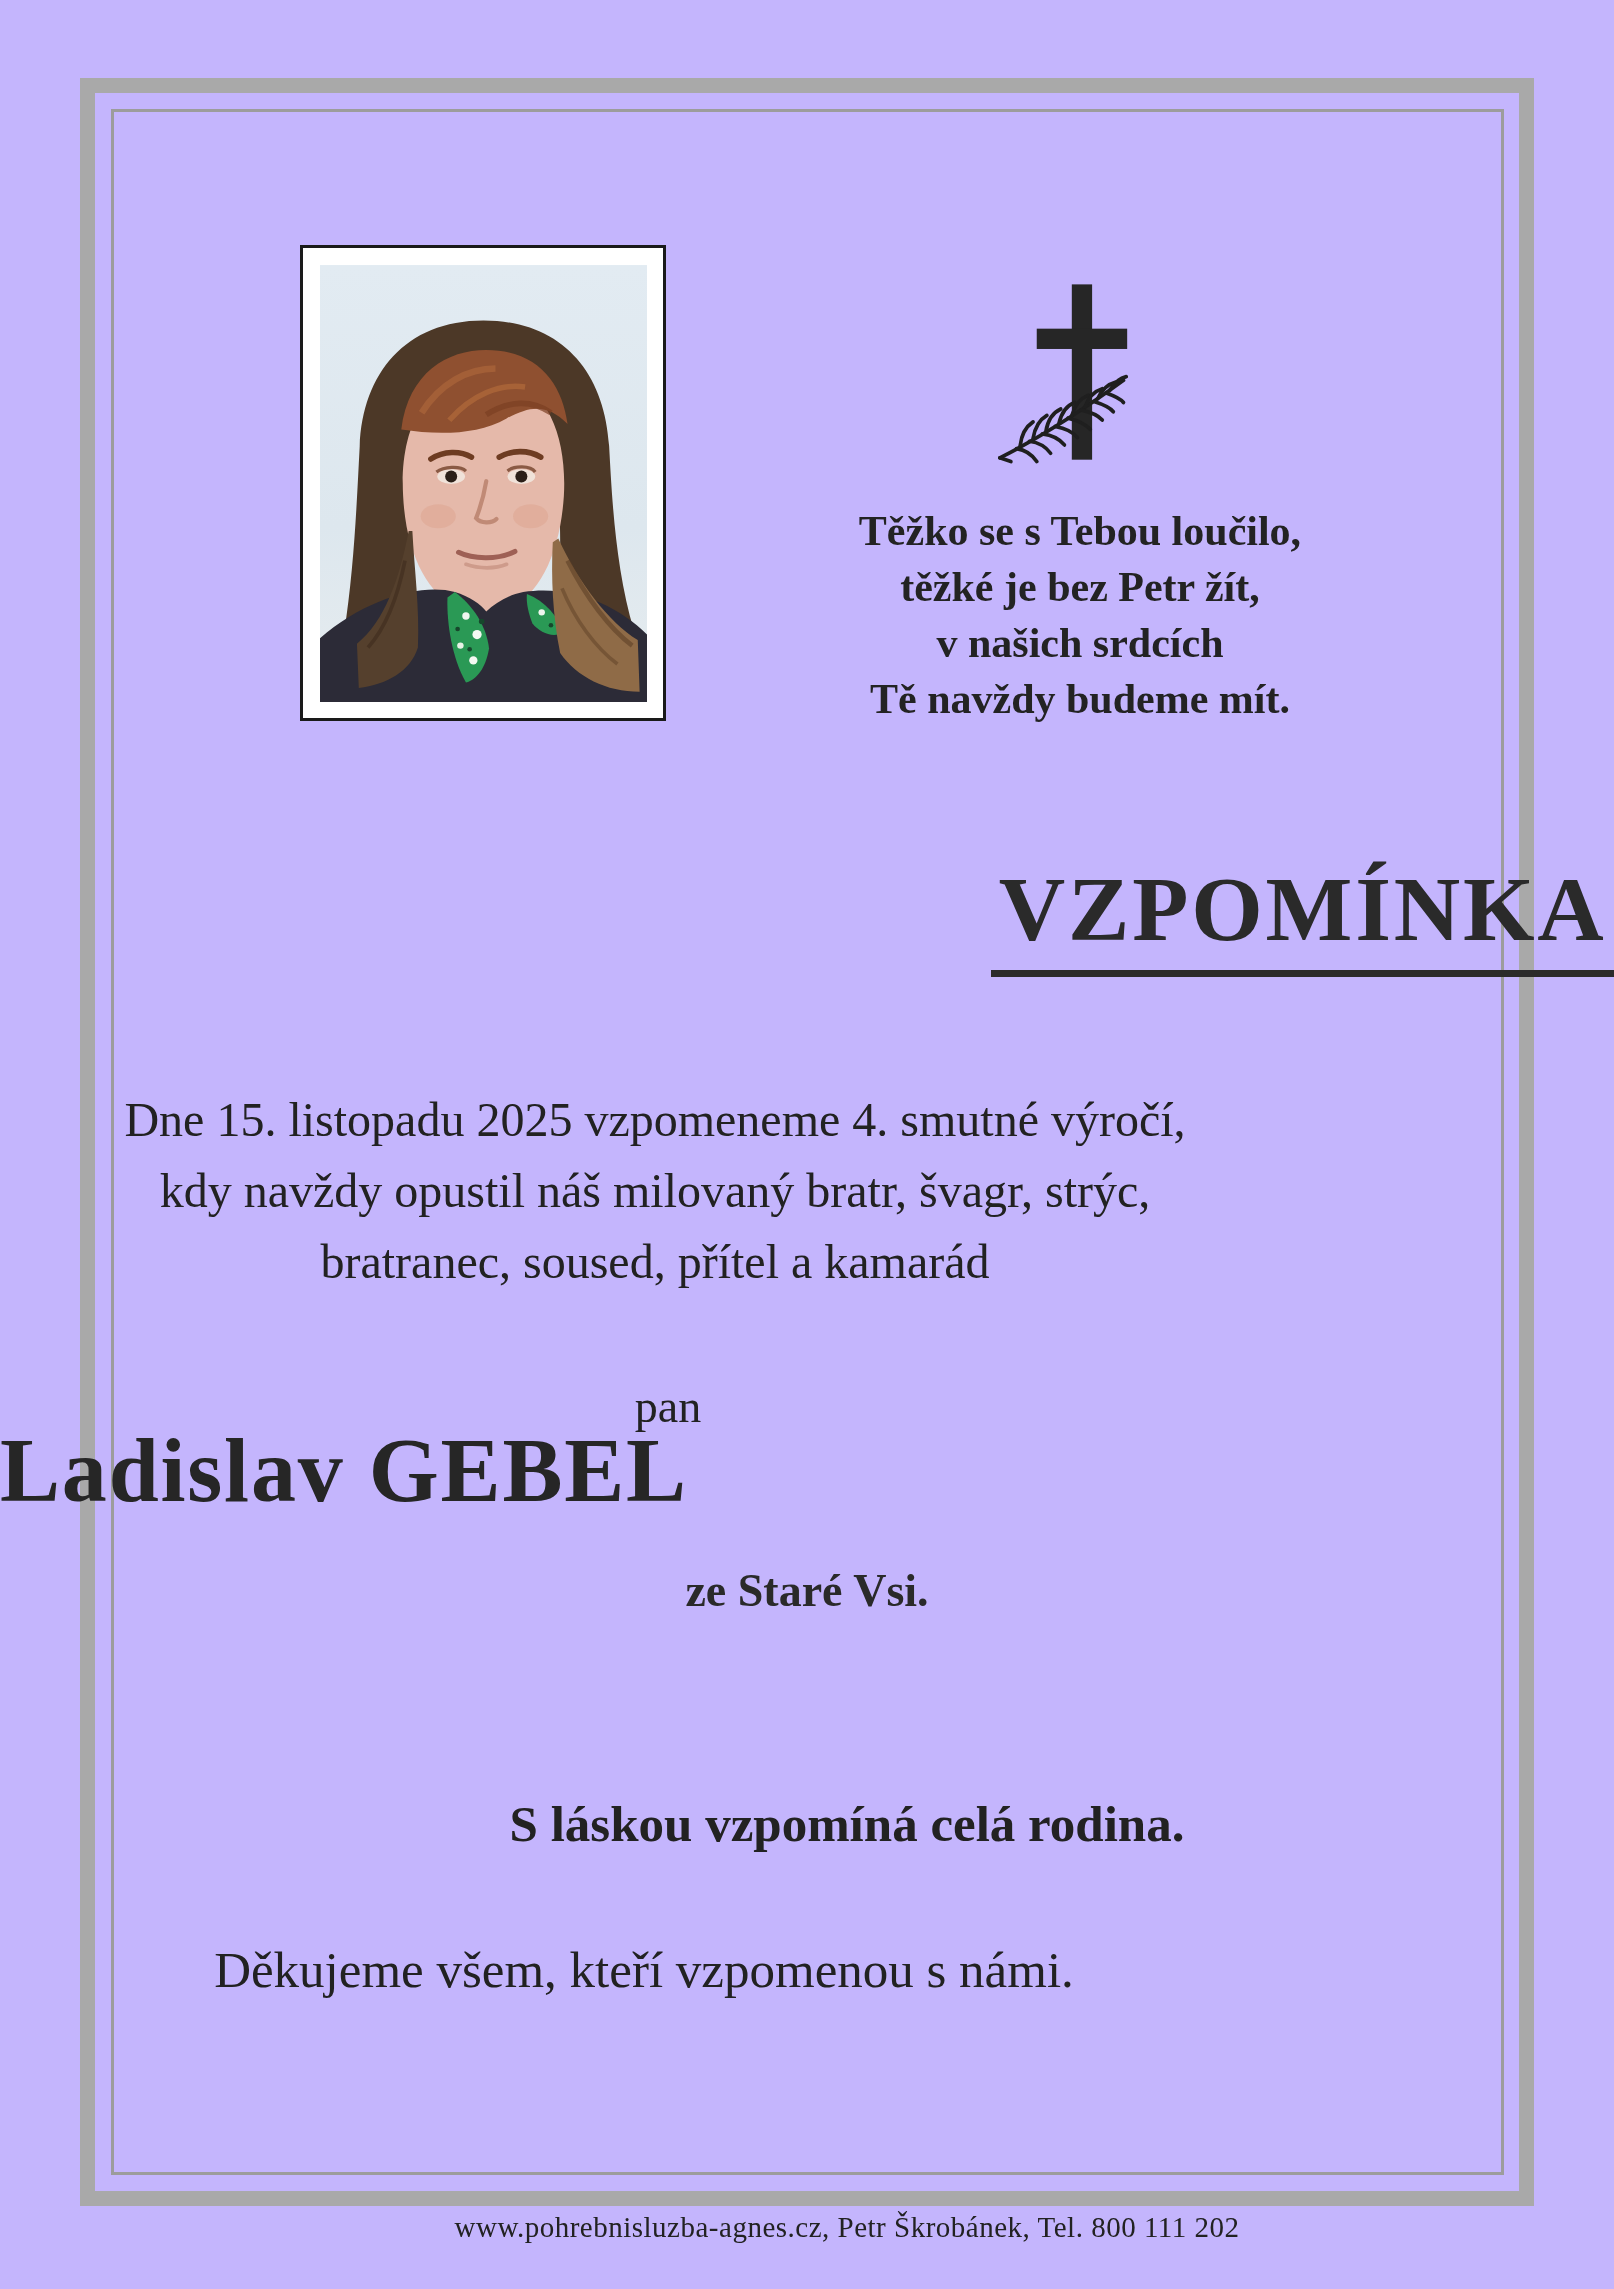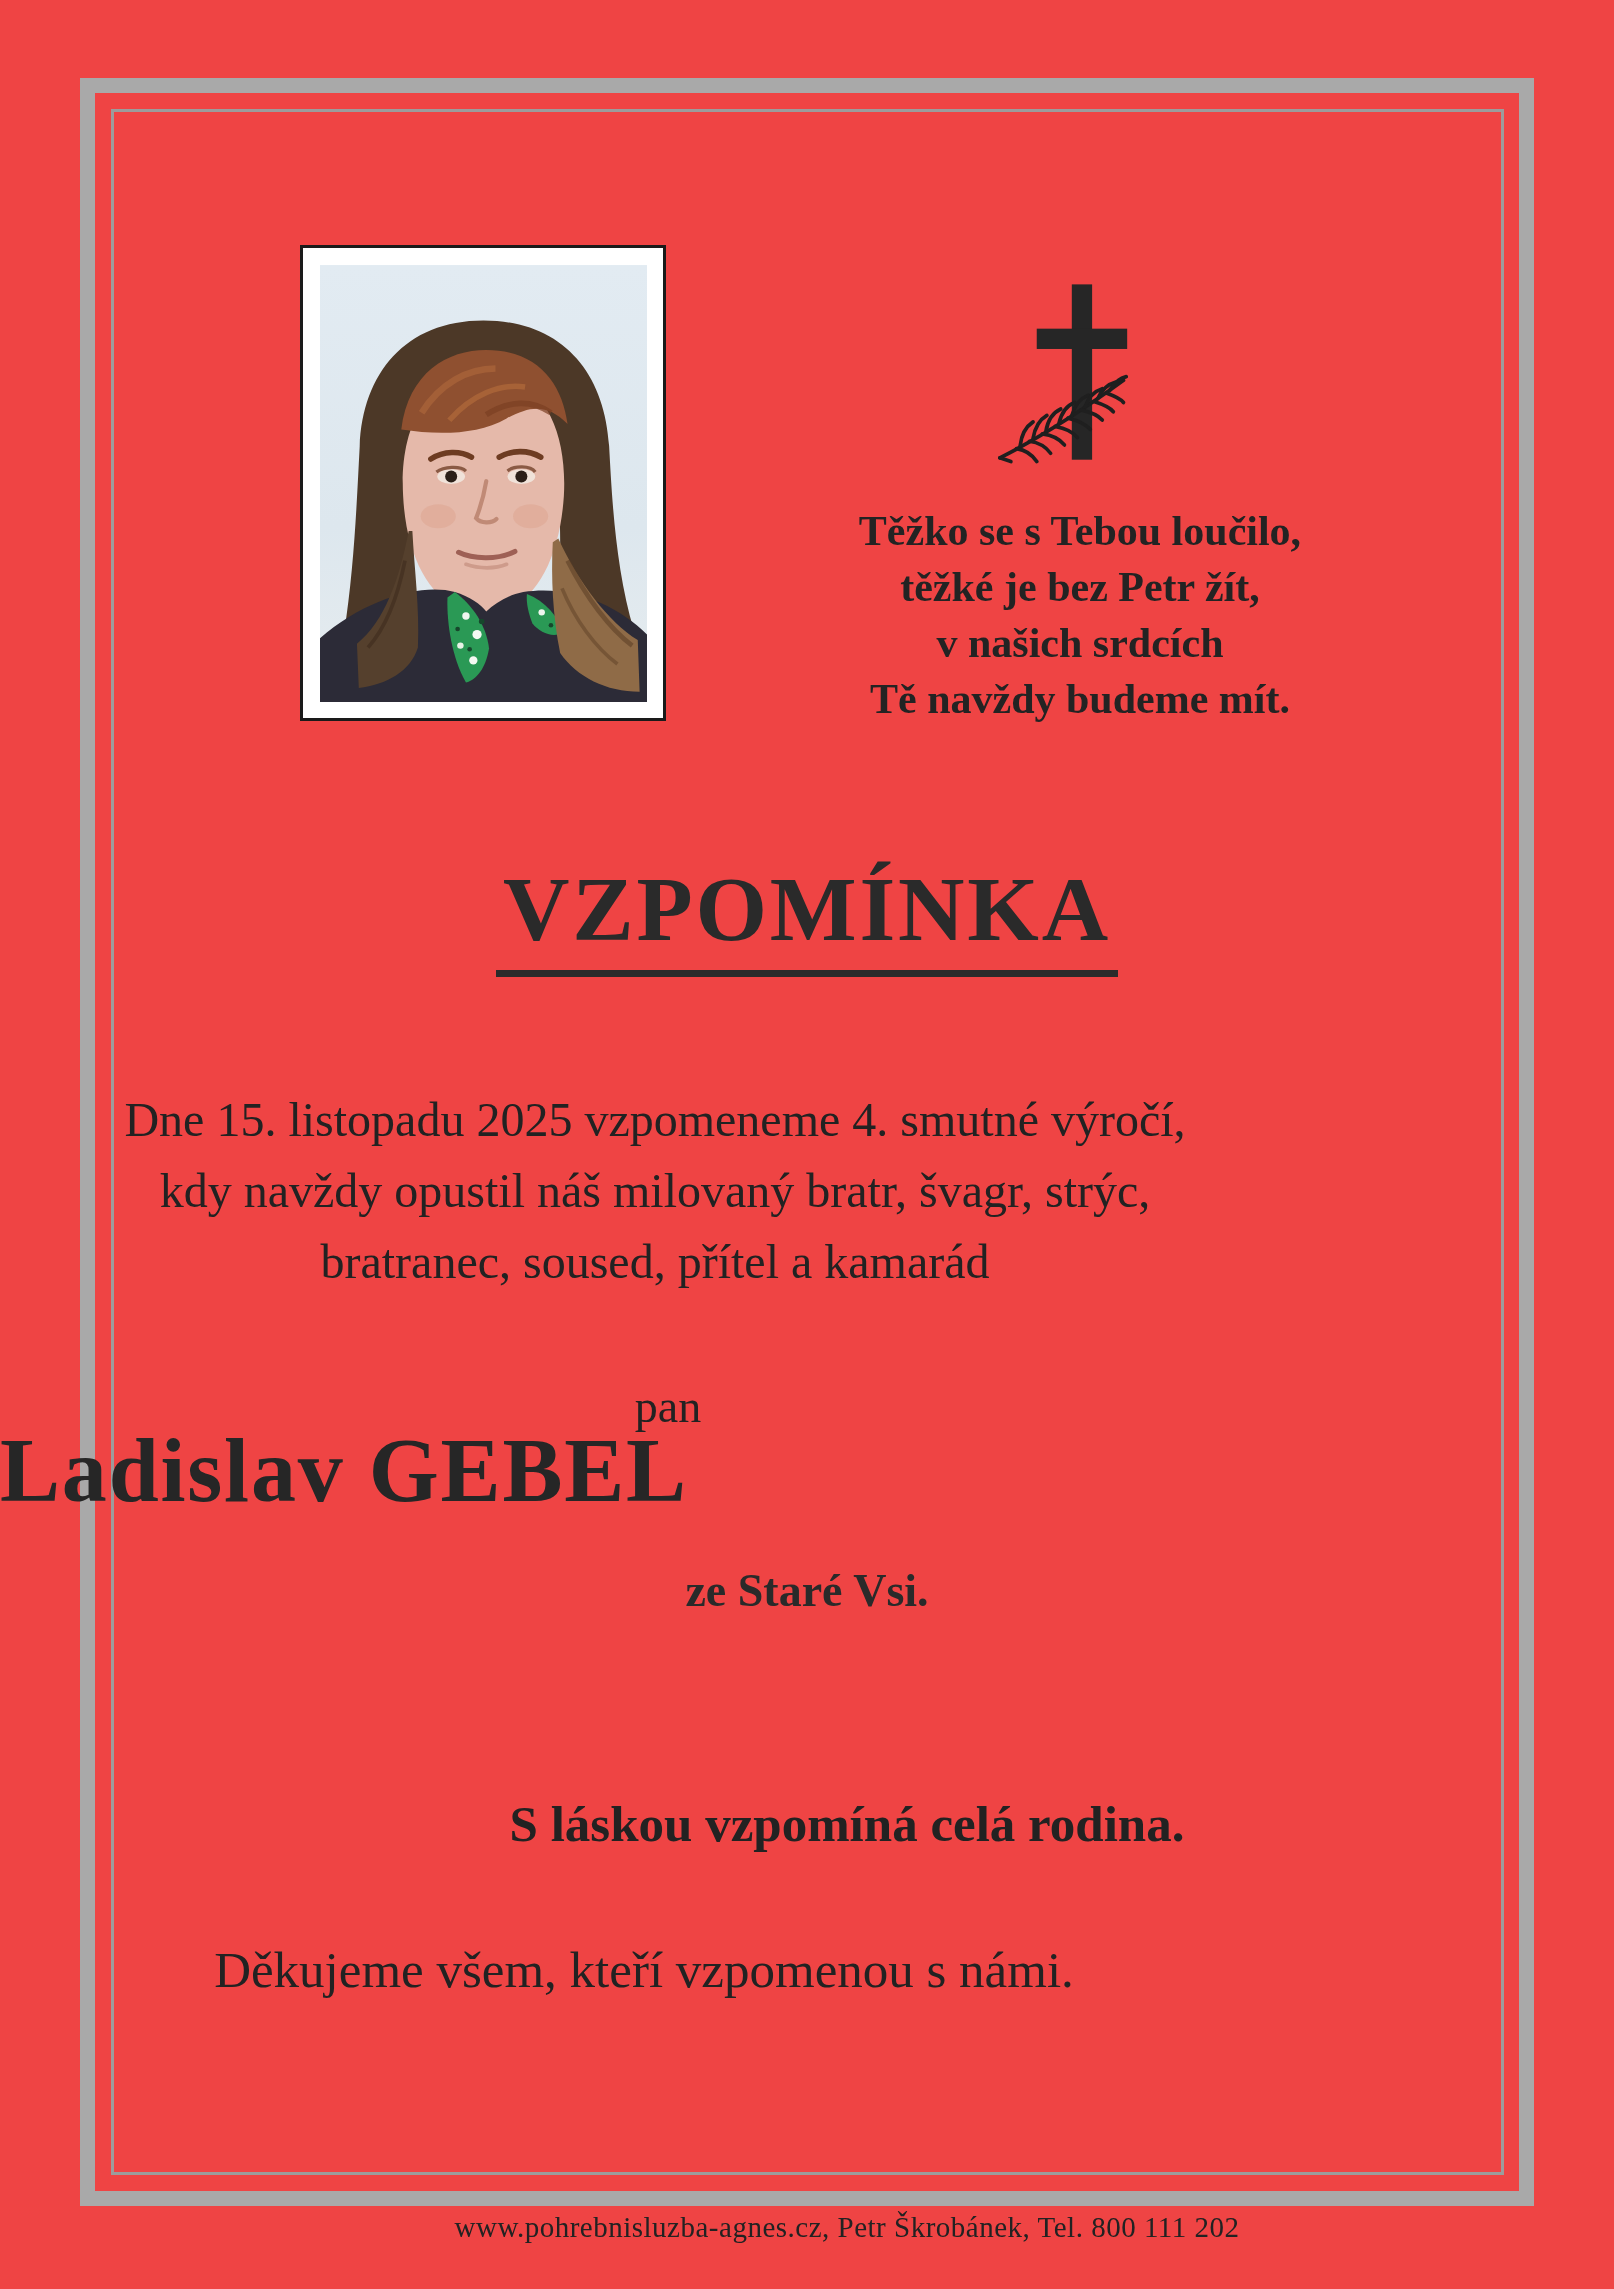--- a/index.html
+++ b/index.html
@@ -1,18 +1,18 @@
 <!DOCTYPE html>
 <html style="font-size:14.8px"><head>
 <meta charset="utf-8">
 <style>
   html,body{margin:0;padding:0;background:#e8e8e8;}
   .page{
     position:relative;width:1614px;height:2290px;
-    background:#ef4444;overflow:hidden;
+    background:#c4b5fd;overflow:hidden;
     font-family:"Liberation Serif","DejaVu Serif",serif;
     color:#1c1c1c;
   }
   .outer-frame{
     position:absolute;left:80px;top:78px;width:1454px;height:2128px;
     border:15.7px solid #a9a9a9;box-sizing:border-box;
   }
   .inner-frame{
     position:absolute;left:111px;top:109px;width:1393px;height:2066px;
     border:3.7px solid #9c9c9c;box-sizing:border-box;
@@ -20,21 +20,21 @@
   .photo-frame{
     position:absolute;left:300px;top:245px;
     border:3.7px solid #1a1a1a;background:#ffffff;padding:16.6px;
   }
   .photo-frame svg{display:block;}
   .emblem{position:absolute;left:983px;top:277px;}
   .poem{
     position:absolute;left:711px;top:503px;width:738px;
     text-align:center;font-weight:bold;font-size:42px;line-height:56px;color:#232323;
   }
-  .title-wrap{position:absolute;left:0;top:863px;width:1614px;text-align:center;}
+  .title-wrap{position:absolute;left:0;top:863px;width:1614px;text-align:right;}
   .title{
     display:inline-block;font-size:92px;font-weight:bold;letter-spacing:2.8px;
     color:#2a2a2a;line-height:1;padding:0 7.4px 14.8px 7.4px;border-bottom:7.4px solid #2b2b2b;
   }
   .memorial{
     position:absolute;left:0;top:1084px;width:1310px;text-align:center;
     font-size:48px;line-height:71px;color:#222;
   }
   .salutation{
     position:absolute;left:0;top:1380px;width:1336px;text-align:center;

